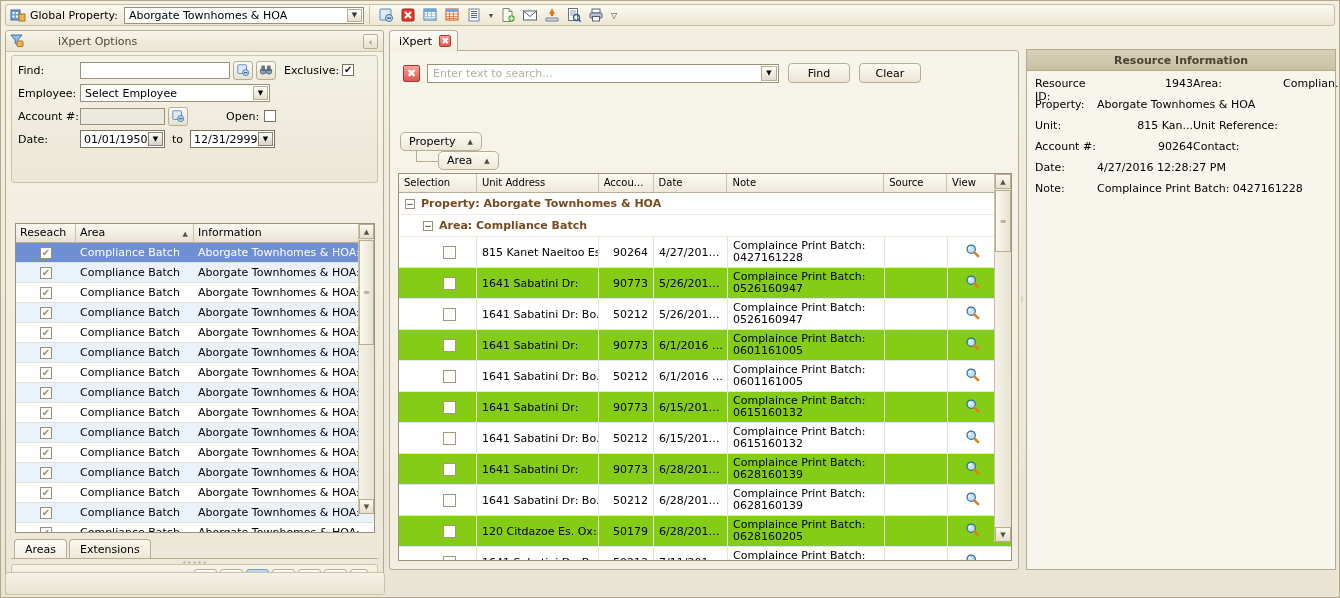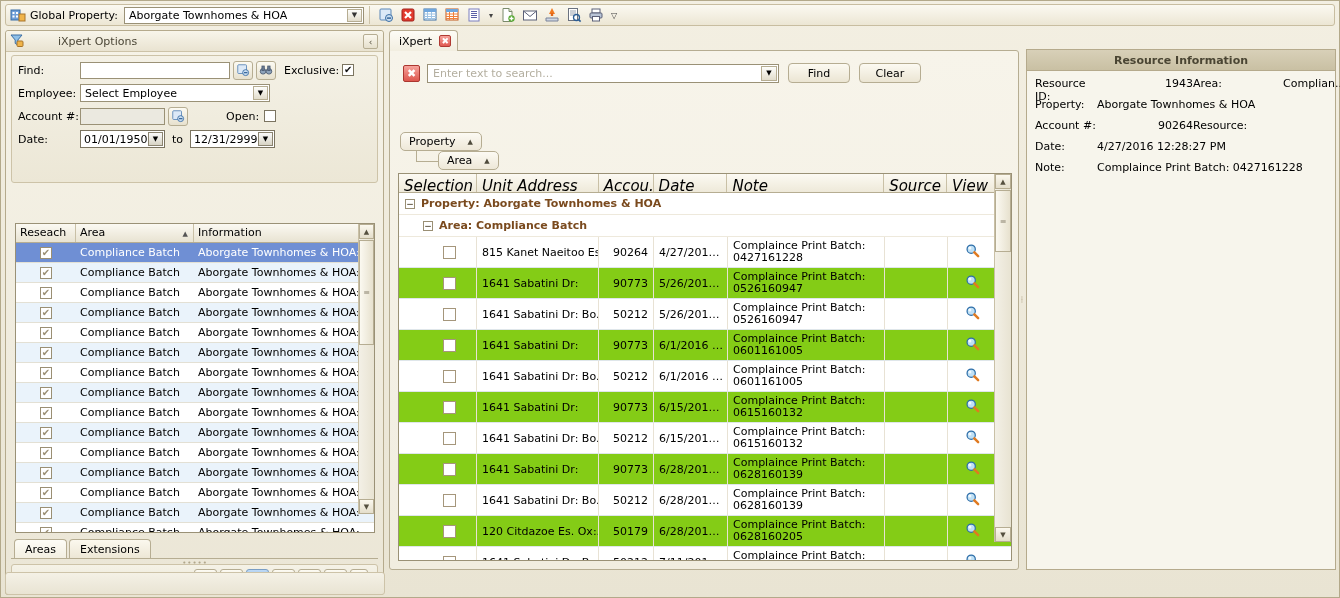--- a/index.html
+++ b/index.html
@@ -168,22 +168,22 @@
     border-radius:5px;box-sizing:border-box;display:flex;align-items:center;
     font-size:11px;}
   .grpbtn .ar{font-size:7px;color:#4e4a3b;margin-left:12px;}
   .grpline{position:absolute;border-left:1px solid #b6ad92;border-bottom:1px solid #b6ad92;}
 
   
   .mgrid{position:absolute;left:8px;top:122px;width:614px;height:388px;
     background:#fff;border:1px solid #9a9176;box-sizing:border-box;overflow:hidden;}
   .mg-head{display:flex;height:19px;background:linear-gradient(#fcfaf3,#eee9d9);
     border-bottom:1px solid #b6ad92;box-sizing:border-box;}
-  .mg-head div{font-size:15px;padding:3px 5px;box-sizing:border-box;
-    border-right:1px solid #c9c0a6;white-space:nowrap;overflow:hidden;font-style:italic;}
+  .mg-head div{font-size:10px;padding:3px 5px;box-sizing:border-box;
+    border-right:1px solid #c9c0a6;white-space:nowrap;overflow:hidden;}
   .mg-body{position:relative;width:614px;height:368px;overflow:hidden;}
   .grprow{display:flex;align-items:center;height:21px;font-weight:bold;
     color:#7a4a1e;font-size:11px;background:#fff;border-bottom:1px solid #eee9dc;}
   .expander{width:10px;height:10px;border:1px solid #9a8f74;background:#fff;
     box-sizing:border-box;display:flex;align-items:center;justify-content:center;
     font-size:9px;line-height:8px;color:#6b6351;margin-right:6px;flex:0 0 auto;}
   .drow{display:flex;height:30px;align-items:stretch;border-bottom:1px solid #dfe6ea;
     background:#fff;}
   .drow.alt{background:#84cc16;}
   .dcell{font-size:11px;box-sizing:border-box;border-right:1px solid #e8e2d4;
@@ -837,23 +837,28 @@
         <span class="rilab">Resource ID:</span>
         <span class="rilab2">1943</span>
         <span class="rilab" style="width:90px;">Area:</span>
         <span class="rival">Complian...</span>
       </div>
       <div class="rirow">
         <span class="rilab">Property:</span>
         <span class="rival">Aborgate Townhomes &amp; HOA</span>
       </div>
       <div class="rirow">
+        <span class="rilab">Unit:</span>
+        <span class="rilab2">815 Kan...</span>
+        <span class="rival">Unit Reference:</span>
+      </div>
+      <div class="rirow">
         <span class="rilab">Account #:</span>
         <span class="rilab2">90264</span>
-        <span class="rival">Resource:</span>
+        <span class="rival">Contact:</span>
       </div>
       <div class="rirow">
         <span class="rilab">Date:</span>
         <span class="rival">4/27/2016 12:28:27 PM</span>
       </div>
       <div class="rirow">
         <span class="rilab">Note:</span>
         <span class="rival">Complaince Print Batch: 0427161228</span>
       </div>
     </div>

